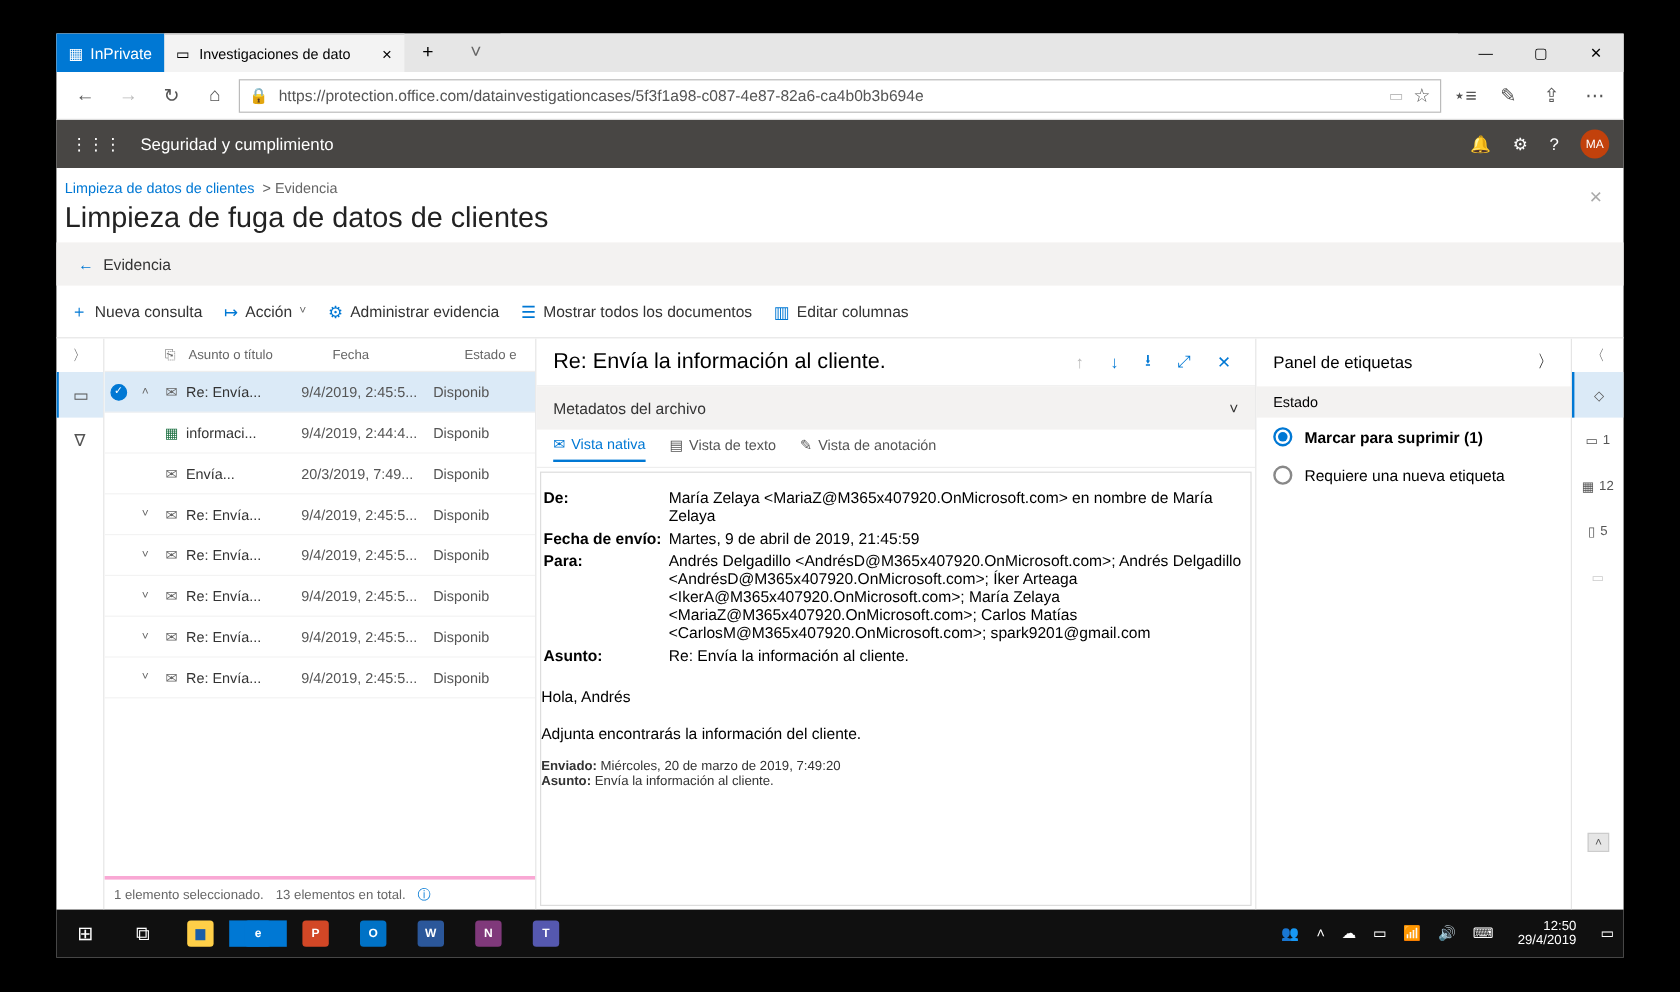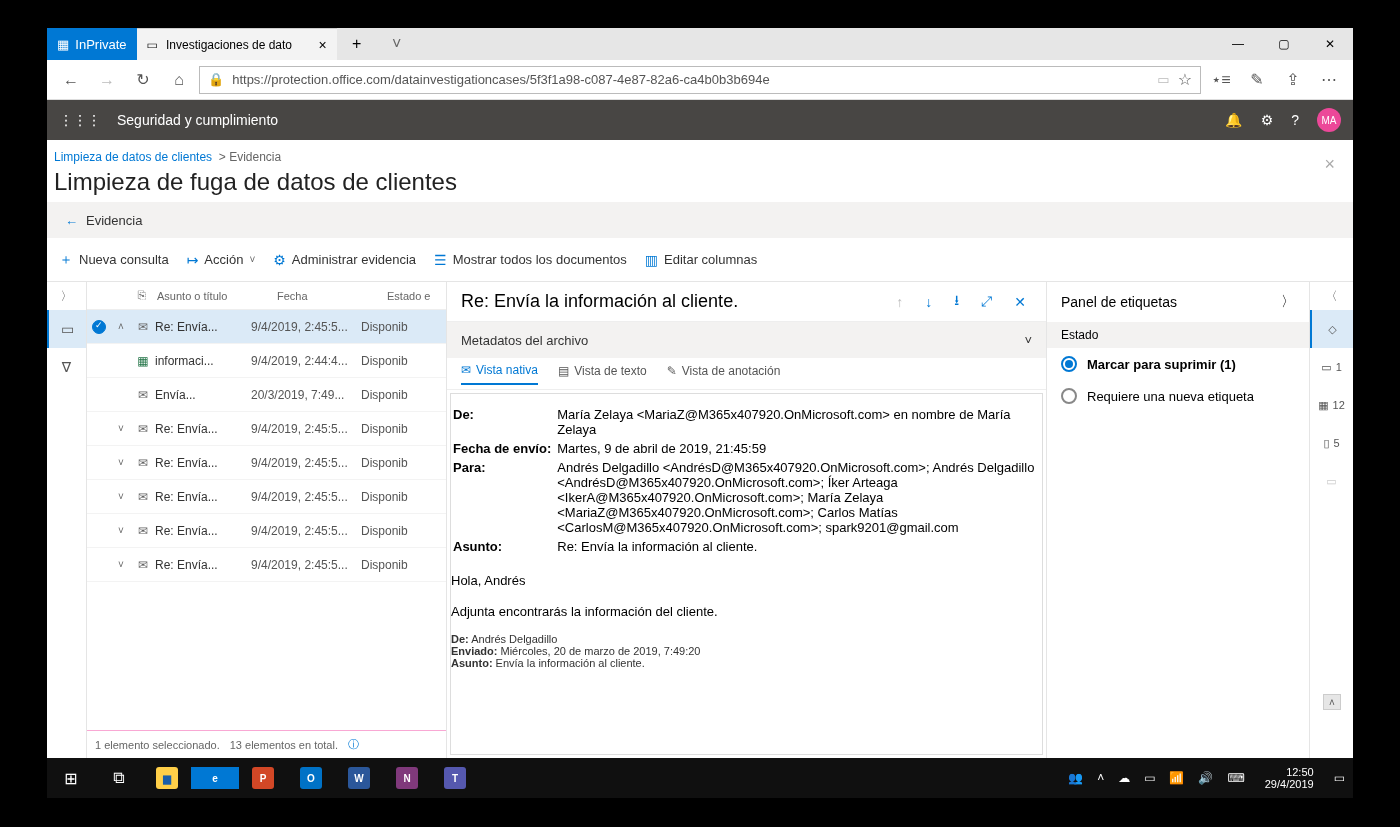--- a/index.html
+++ b/index.html
@@ -13,21 +13,21 @@
 .titlebar .spacer { flex: 1; background: #e6e6e6; }
 .winbtn { width: 46px; display: flex; align-items: center; justify-content: center; font-size: 12px; }
 
 .addrbar { height: 40px; display: flex; align-items: center; padding: 0 8px; gap: 4px; border-bottom: 1px solid #ddd; }
 .navbtn { width: 32px; height: 32px; display: flex; align-items: center; justify-content: center; color: #555; font-size: 16px; }
 .urlbox { flex: 1; height: 28px; border: 1px solid #bbb; display: flex; align-items: center; padding: 0 8px; font-size: 13px; color: #555; gap: 8px; }
 .urlbox .star { margin-left: auto; font-size: 16px; }
 
 .apphdr { height: 40px; background: #484644; color: #fff; display: flex; align-items: center; padding: 0 12px; gap: 16px; font-size: 14px; }
 .apphdr .right { margin-left: auto; display: flex; align-items: center; gap: 18px; }
-.avatar { width: 24px; height: 24px; border-radius: 50%; background: #ec4899; color: #fff; font-size: 10px; display: flex; align-items: center; justify-content: center; }
+.avatar { width: 24px; height: 24px; border-radius: 50%; background: #c2410c; color: #fff; font-size: 10px; display: flex; align-items: center; justify-content: center; }
 
 .crumbarea { padding: 10px 7px 6px; display: flex; flex-direction: column; gap: 4px; position: relative; }
 .crumbs { font-size: 12px; color: #666; }
 .crumbs a { color: #0078d4; text-decoration: none; }
 .pagetitle { font-size: 24px; font-weight: 400; color: #222; }
 .crumbarea .close { position: absolute; right: 18px; top: 14px; color: #aaa; font-size: 18px; }
 
 .backbar { height: 36px; background: #f3f2f1; display: flex; align-items: center; padding: 0 18px; font-size: 13px; color: #333; gap: 8px; }
 
 .toolbar { height: 44px; display: flex; align-items: center; padding: 0 12px; gap: 18px; font-size: 13px; border-bottom: 1px solid #e5e5e5; }
@@ -48,21 +48,21 @@
 .grow.sel { background: #dbeaf7; }
 .grow .c1 { width: 24px; display: flex; justify-content: center; }
 .grow .c2 { width: 20px; display: flex; justify-content: center; color: #666; font-size: 10px; }
 .grow .c3 { width: 24px; display: flex; justify-content: center; color: #666; font-size: 12px; }
 .grow .c4 { width: 96px; white-space: nowrap; overflow: hidden; text-overflow: ellipsis; }
 .grow .c5 { width: 110px; white-space: nowrap; overflow: hidden; text-overflow: ellipsis; color: #555; }
 .grow .c6 { flex: 1; white-space: nowrap; overflow: hidden; text-overflow: ellipsis; color: #555; }
 .radio { width: 14px; height: 14px; border-radius: 50%; border: 1px solid #0078d4; display: inline-block; position: relative; }
 .radio.on { background: #0078d4; }
 .radio.on::after { content: "✓"; color: #fff; font-size: 9px; position: absolute; top: -1px; left: 2px; }
-.gridfoot { height: 28px; border-top: 1px solid #f9a8d4; display: flex; align-items: center; font-size: 11px; color: #666; padding: 0 8px; gap: 10px; }
+.gridfoot { height: 28px; border-top: 3px solid #f9a8d4; display: flex; align-items: center; font-size: 11px; color: #666; padding: 0 8px; gap: 10px; }
 .gridfoot .info { color: #0078d4; }
 
 .preview { flex: 1; display: flex; flex-direction: column; border-right: 1px solid #e5e5e5; overflow: hidden; }
 .prevhdr { height: 40px; display: flex; align-items: center; padding: 0 14px; font-size: 18px; gap: 10px; border-bottom: 1px solid #eee; }
 .prevhdr .title { flex: 1; }
 .prevhdr .pic { color: #0078d4; font-size: 14px; padding: 0 6px; }
 .metabar { height: 36px; background: #f3f2f1; display: flex; align-items: center; padding: 12px 14px; font-size: 13px; color: #333; justify-content: space-between; }
 .viewtabs { height: 32px; display: flex; align-items: center; padding: 0 14px; gap: 20px; font-size: 12px; color: #555; border-bottom: 1px solid #eee; }
 .viewtabs .vt { display: flex; align-items: center; gap: 5px; padding-bottom: 6px; }
 .viewtabs .vt.active { color: #0078d4; border-bottom: 2px solid #0078d4; }
@@ -319,21 +319,20 @@
                 <td>Asunto:</td>
                 <td>Re: Envía la información al cliente.</td>
               </tr>
         </tbody>
           </table>
         <br>
         <div>Hola, Andrés</div>
         <br>
         <div>Adjunta encontrarás la información del cliente.</div>
         <div class="body2">
-          <div><b>De:</b> <span>Andrés Delgadillo</span></div>
           <div><b>Enviado:</b> <span>Miércoles, 20 de marzo de 2019, 7:49:20</span></div>
           <div><b>Asunto:</b> <span>Envía la información al cliente.</span></div>
         </div>
       </div>
     </div>
 
     <div class="tagpanel">
       <div class="hdr">
         <span>Panel de etiquetas</span>
         <span>〉</span>

